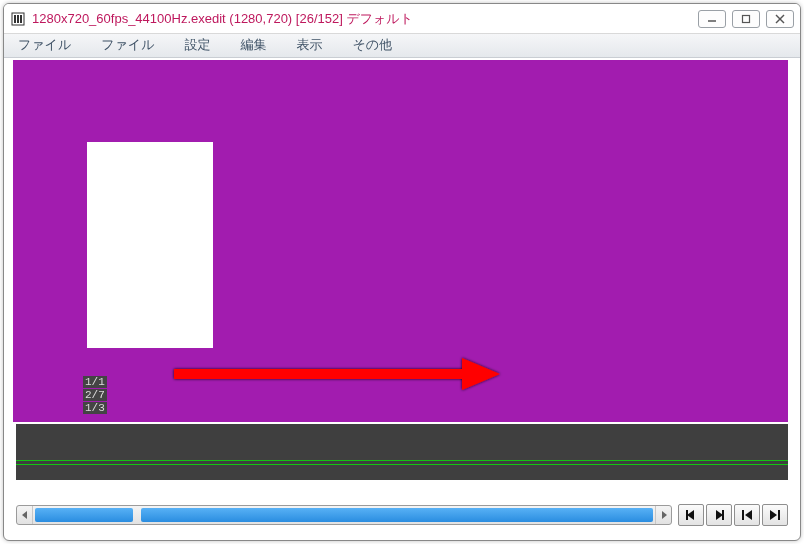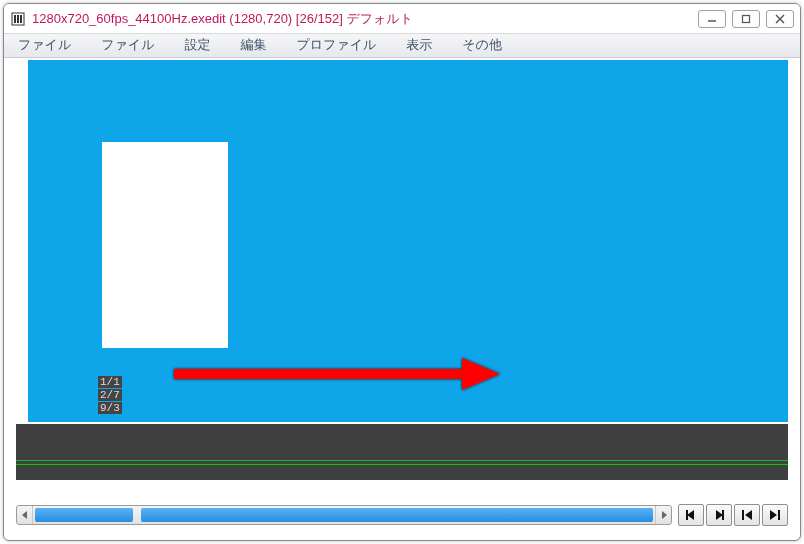--- a/index.html
+++ b/index.html
@@ -62,24 +62,24 @@
   }
   .menu-item {
     padding: 3px 8px;
     color: #3f5266;
     font-size: 13px;
     cursor: default;
   }
 
   .preview-area {
     position: absolute;
-    left: 24px; right: 12px;
+    left: 9px; right: 12px;
     top: 56px;
     height: 362px;
-    background: #0ea5e9;
+    background: #a21caf;
   }
   .white-rect {
     position: absolute;
     left: 74px;
     top: 82px;
     width: 126px;
     height: 206px;
     background: #fff;
   }
   .frame-info {
@@ -200,31 +200,30 @@
         </svg>
       </span>
     </div>
   </div>
 
   <div class="menubar">
     <span class="menu-item">ファイル</span>
     <span class="menu-item">ファイル</span>
     <span class="menu-item">設定</span>
     <span class="menu-item">編集</span>
-    <span class="menu-item">プロファイル</span>
     <span class="menu-item">表示</span>
     <span class="menu-item">その他</span>
   </div>
 
   <div class="preview-area">
     <div class="white-rect"></div>
     <div class="frame-info">
       <div>1/1</div>
       <div>2/7</div>
-      <div>9/3</div>
+      <div>1/3</div>
     </div>
   </div>
 
   <svg class="arrow-anno" width="350" height="60">
     <defs>
       <filter id="sh" x="-20%" y="-20%" width="140%" height="140%">
         <feDropShadow dx="0" dy="0" stdDeviation="1.8" flood-color="#000" flood-opacity="0.9"></feDropShadow>
       </filter>
     </defs>
     <g filter="url(#sh)">

